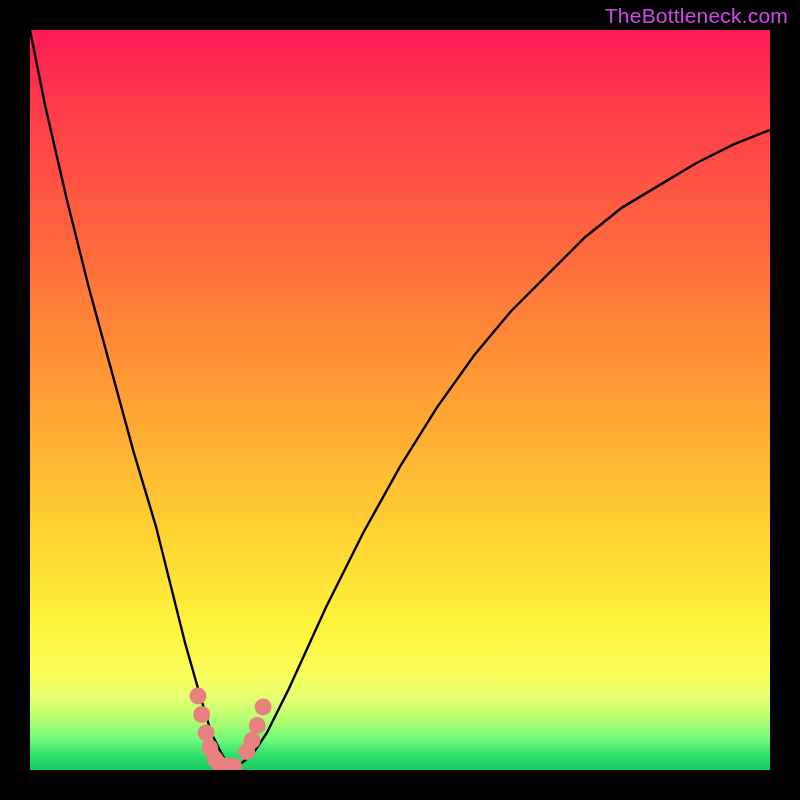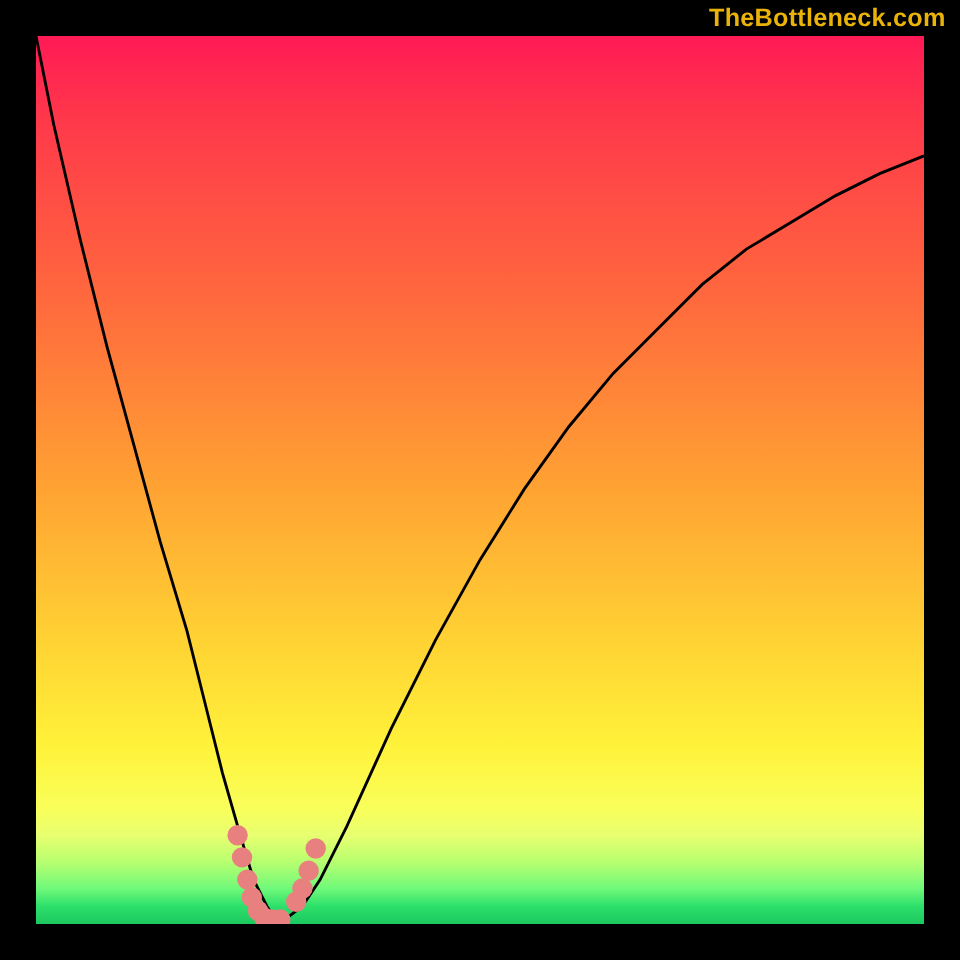--- a/index.html
+++ b/index.html
@@ -39,23 +39,23 @@
       #b8ff70 93%,
       #70f97a 96%,
       #2de06a 98%,
       #1cc85f 100%
     );
   }
   .watermark {
     position: absolute;
     top: 4px;
     right: 12px;
-    color: #eab308;
+    color: #d946ef;
     font-size: 21px;
-    font-weight: 700;
+    font-weight: 400;
     font-family: Arial, Helvetica, sans-serif;
     letter-spacing: 0.2px;
   }
   svg.curve {
     position: absolute;
     top: 0;
     left: 0;
     width: 740px;
     height: 740px;
   }

